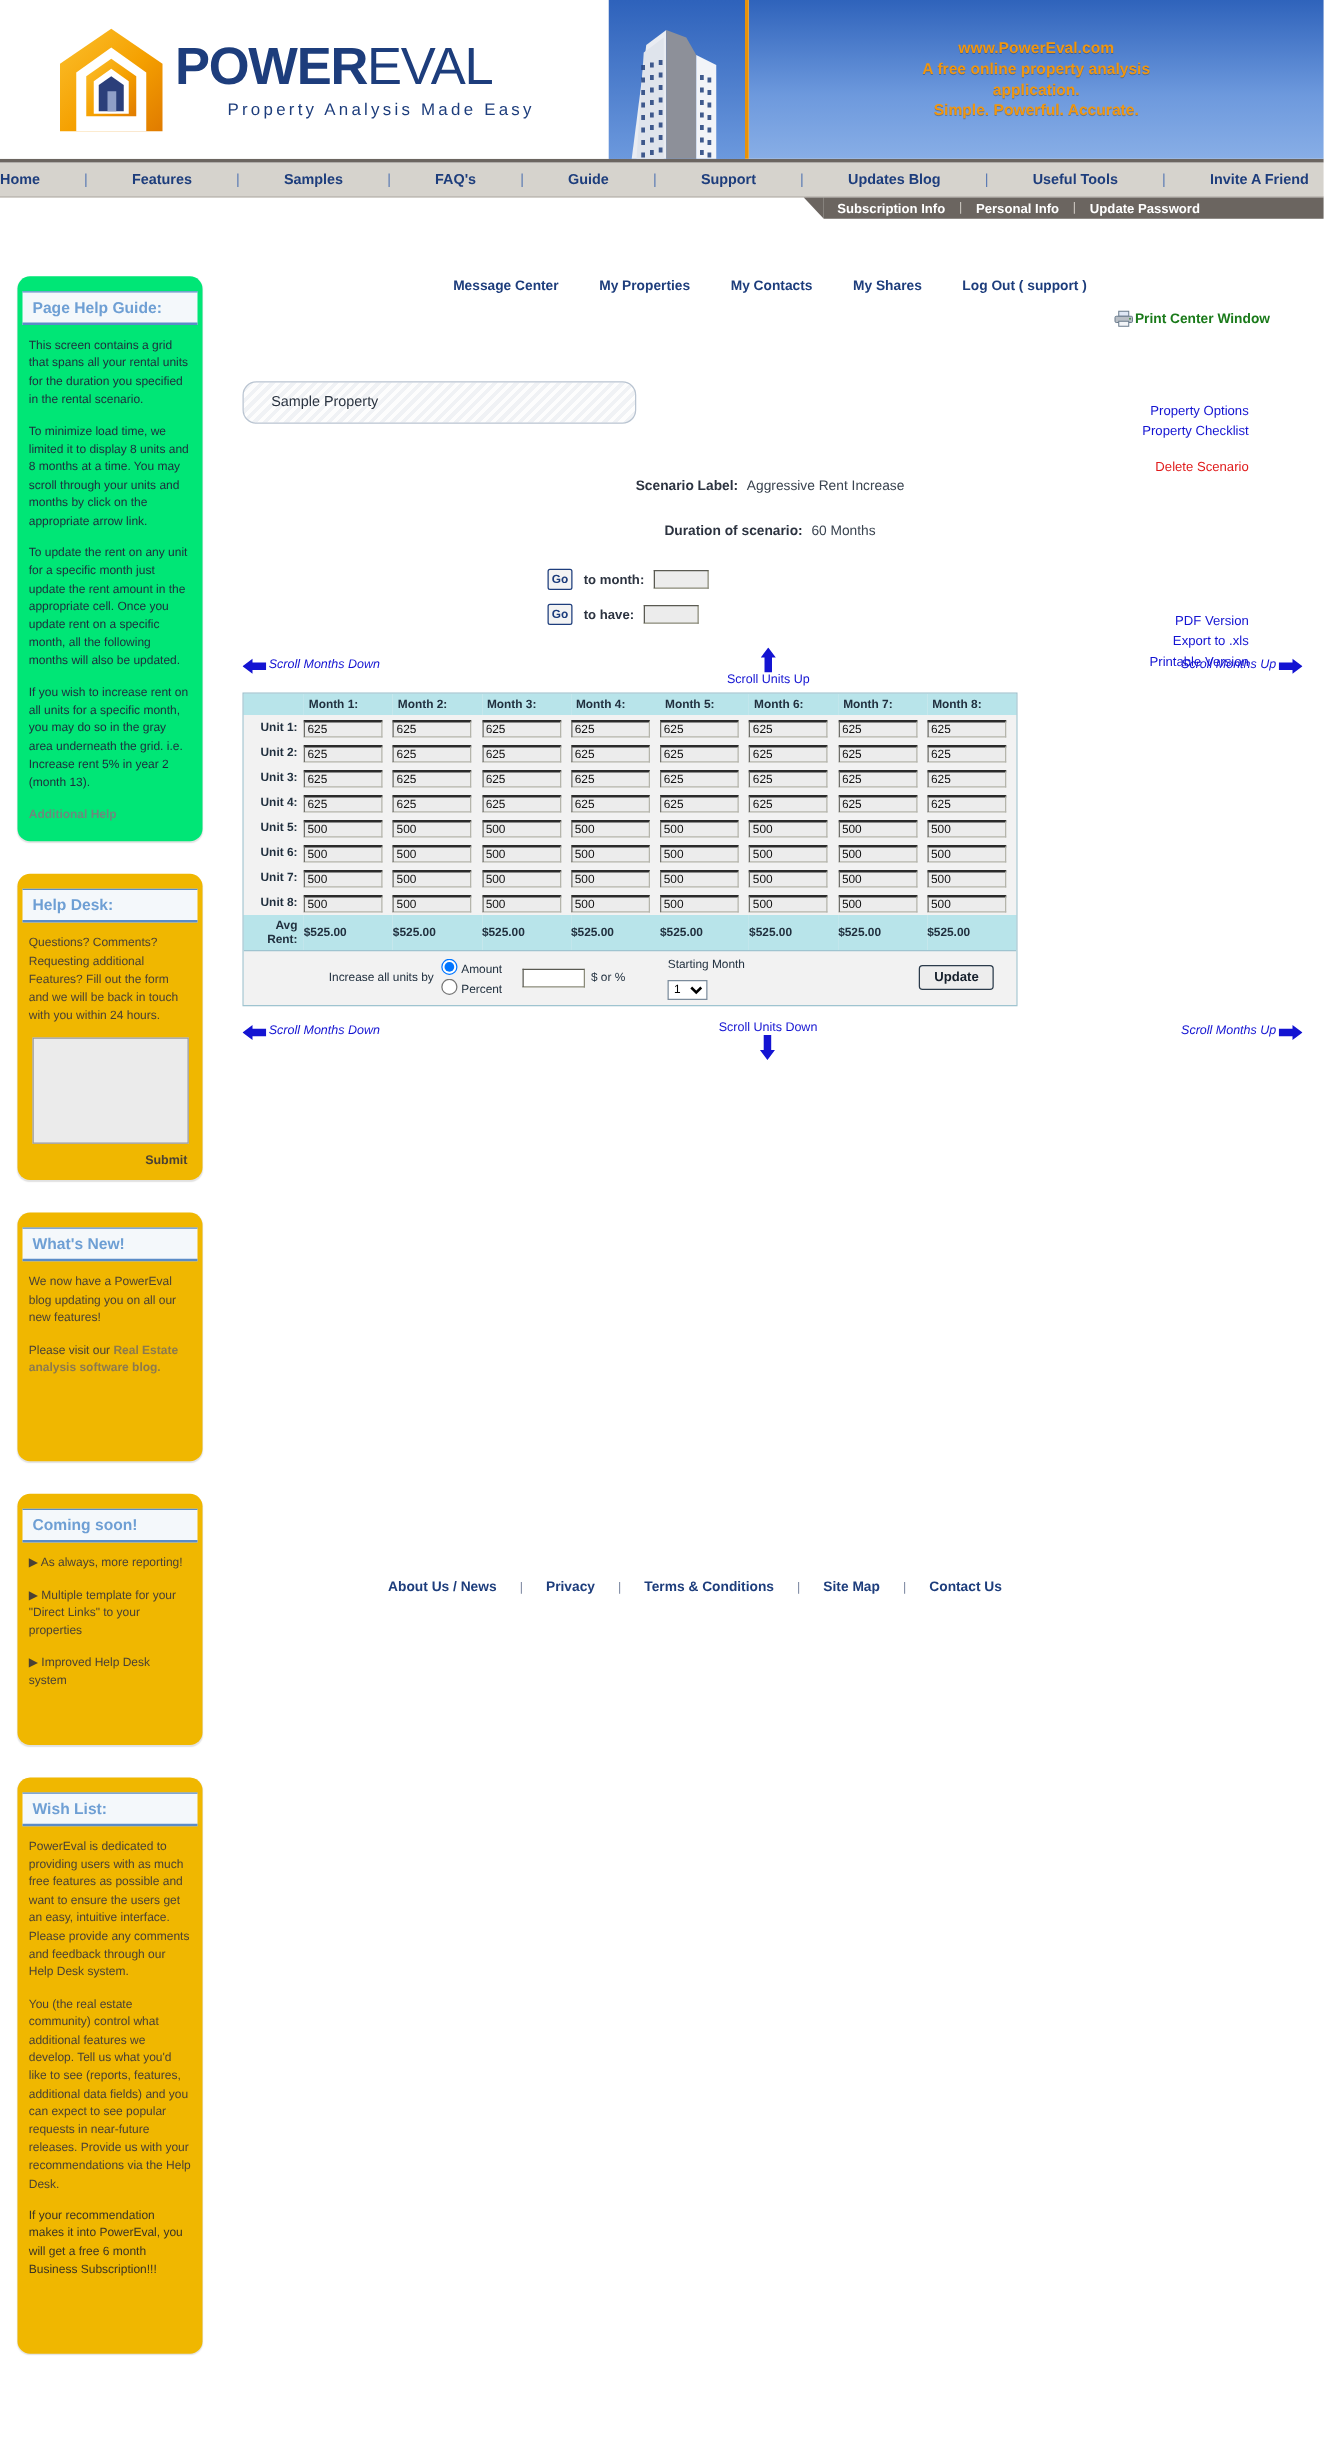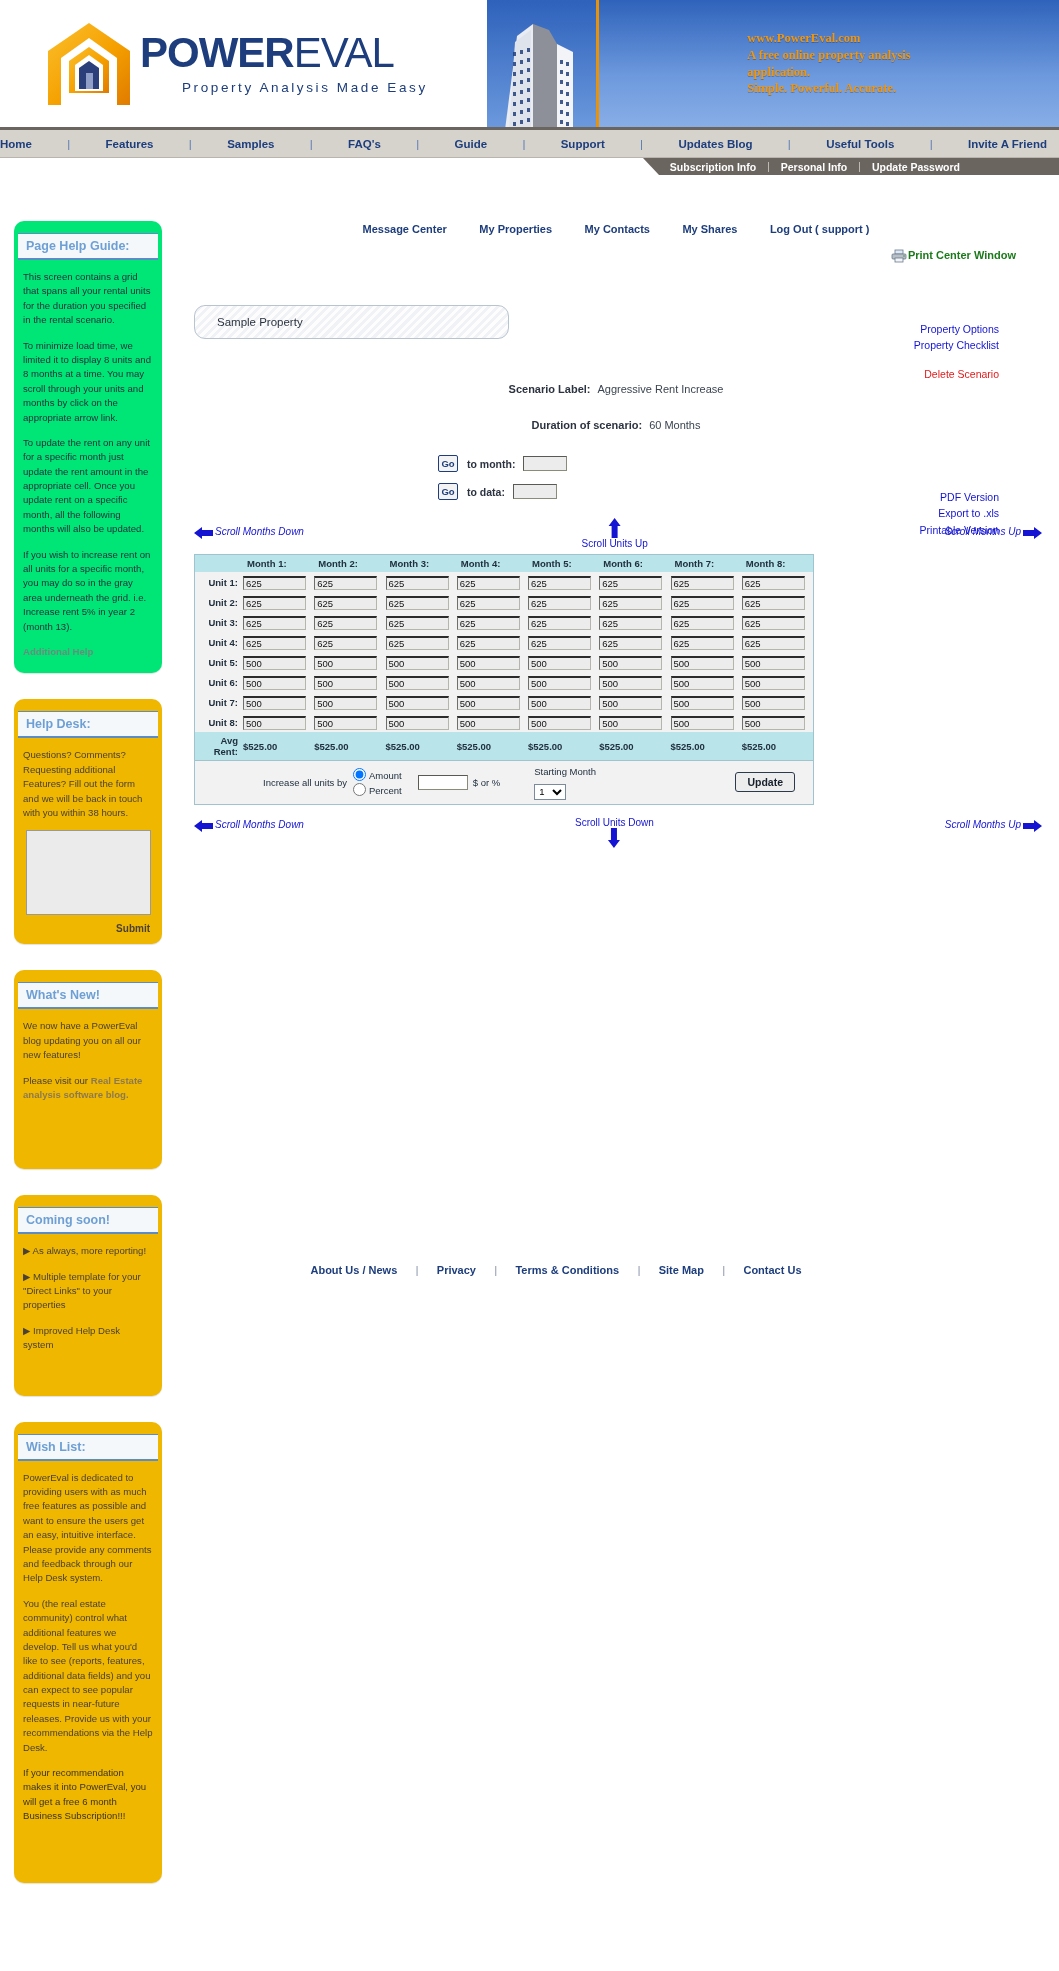--- a/index.html
+++ b/index.html
@@ -41,21 +41,21 @@
   }
   .bldg {
     width: 112px; background: linear-gradient(180deg,#2f63bb 0%, #5b8ad6 100%);
     border-right: 3px solid #e8920a;
     position: relative; overflow: hidden;
   }
   .tagline-box {
     flex: 1;
     background: linear-gradient(180deg,#2f63bb 0%, #6d99dd 60%, #88aee6 100%);
     display: flex; align-items: center; justify-content: center;
-    font-family: Liberation Serif, serif;
+    text-align: center;
   }
   .tagline-box .tl {
     color: #f0960f; font-size: 12.5px; font-weight: bold; line-height: 1.35;
     text-shadow: 0 1px 0 rgba(0,0,0,.25);
   }
 
   
   .mainnav {
     height: 28px; background: #d6d3cd;
     display: flex; align-items: center; justify-content: space-between;
@@ -370,21 +370,21 @@
         <p>To minimize load time, we limited it to display 8 units and 8 months at a time. You may scroll through your units and months by click on the appropriate arrow link.</p>
         <p>To update the rent on any unit for a specific month just update the rent amount in the appropriate cell. Once you update rent on a specific month, all the following months will also be updated.</p>
         <p>If you wish to increase rent on all units for a specific month, you may do so in the gray area underneath the grid. i.e. Increase rent 5% in year 2 (month 13).</p>
         <p><a href="#" class="addl">Additional Help</a></p>
       </div>
     </div>
 
     <div class="panel gold">
       <div class="panel-title">Help Desk:</div>
       <div class="panel-body">
-        <p>Questions? Comments? Requesting additional Features? Fill out the form and we will be back in touch with you within 38 hours.</p>
+        <p>Questions? Comments? Requesting additional Features? Fill out the form and we will be back in touch with you within 24 hours.</p>
       </div>
       <textarea class="helpdesk-textarea" value="" style=""></textarea>
       <a href="#" class="submit-link">Submit</a>
     </div>
 
     <div class="panel gold">
       <div class="panel-title">What's New!</div>
       <div class="panel-body">
         <p>We now have a PowerEval blog updating you on all our new features!</p>
         <p><span>Please visit our </span><a href="#" class="inline-link">Real Estate analysis software blog.</a></p>
@@ -463,21 +463,21 @@
     </div>
 
     <div class="goto-block">
       <div class="goto-row">
         <button class="go-btn">Go</button>
         <span class="glbl">to month:</span>
         <input class="goto-input" type="text" value="" style="">
       </div>
       <div class="goto-row">
         <button class="go-btn">Go</button>
-        <span class="glbl">to data:</span>
+        <span class="glbl">to have:</span>
         <input class="goto-input" type="text" value="" style="">
       </div>
     </div>
 
     <div class="scrollbar-row">
       <a href="#" class="scroll-left">
         <svg class="arrow-svg" width="19" height="14" viewBox="0 0 19 14">
           <polygon points="0,7 8,1 8,4 19,4 19,10 8,10 8,13" fill="#1414d2"></polygon>
         </svg>
           <span>Scroll Months Down</span>

